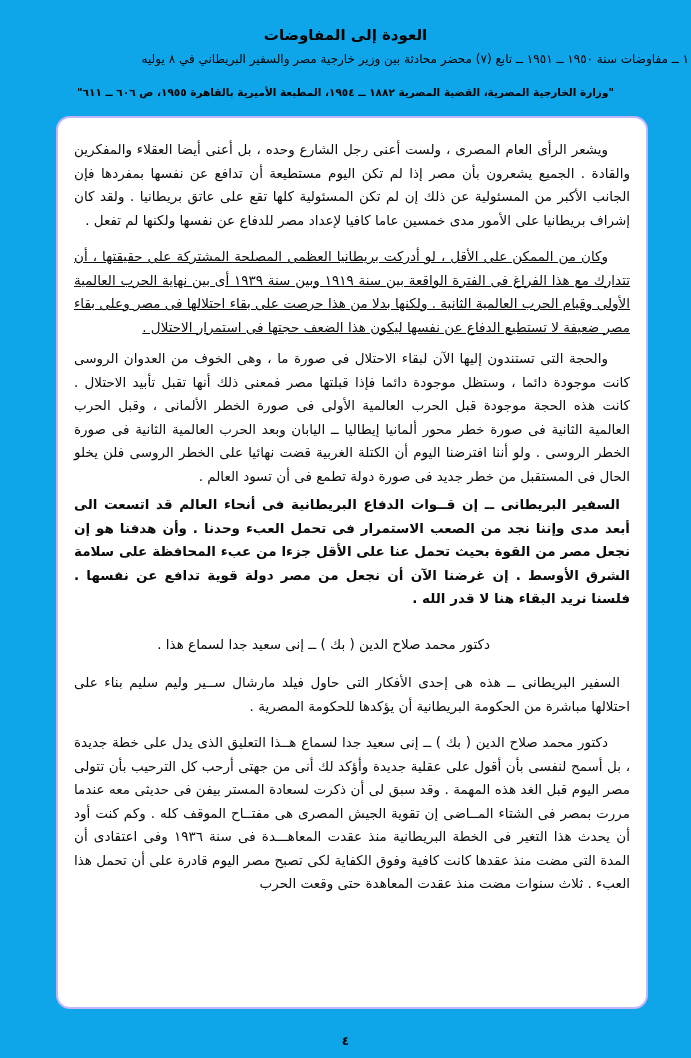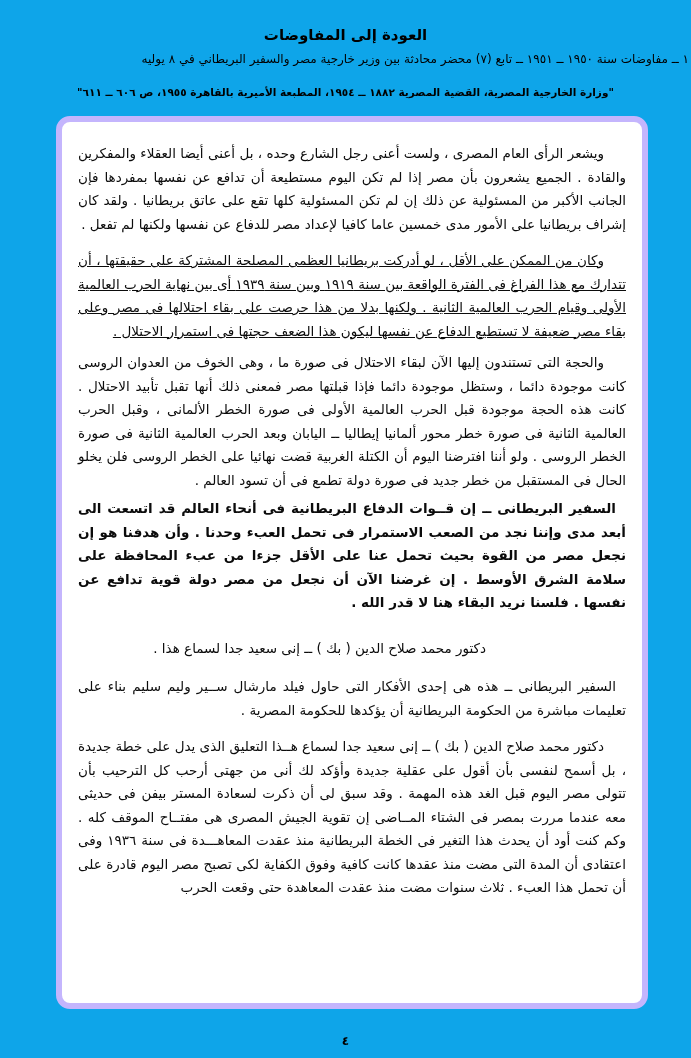--- a/index.html
+++ b/index.html
@@ -51,21 +51,21 @@
     font-weight: bold;
     font-size: 10.5px;
   }
   .green-box {
     position: absolute;
     left: 56px;
     top: 116px;
     width: 592px;
     height: 893px;
     box-sizing: border-box;
-    border: 6px solid #c4b5fd;
+    border: 2px solid #c4b5fd;
     border-radius: 14px;
     padding: 20px 16px 10px 16px;
     overflow: hidden;
     background: #ffffff;
   }
   .para {
     direction: rtl;
     text-align: justify;
     font-size: 13.5px;
     line-height: 23.5px;
@@ -109,21 +109,21 @@
     <p class="para indent">ويشعر الرأى العام المصرى ، ولست أعنى رجل الشارع وحده ، بل أعنى أيضا العقلاء والمفكرين والقادة . الجميع يشعرون بأن مصر إذا لم تكن اليوم مستطيعة أن تدافع عن نفسها بمفردها فإن الجانب الأكبر من المسئولية عن ذلك إن لم تكن المسئولية كلها تقع على عاتق بريطانيا . ولقد كان إشراف بريطانيا على الأمور مدى خمسين عاما كافيا لإعداد مصر للدفاع عن نفسها ولكنها لم تفعل .</p>
 
     <p class="para indent mb-small">وكان من الممكن على الأقل ، لو أدركت بريطانيا العظمى المصلحة المشتركة على حقيقتها ، أن تتدارك مع هذا الفراغ فى الفترة الواقعة بين سنة ١٩١٩ وبين سنة ١٩٣٩ أى بين نهاية الحرب العالمية الأولى وقيام الحرب العالمية الثانية . ولكنها بدلا من هذا حرصت على بقاء احتلالها فى مصر وعلى بقاء مصر ضعيفة لا تستطيع الدفاع عن نفسها ليكون هذا الضعف حجتها فى استمرار الاحتلال .</p>
 
     <p class="para indent mb-tight">والحجة التى تستندون إليها الآن لبقاء الاحتلال فى صورة ما ، وهى الخوف من العدوان الروسى كانت موجودة دائما ، وستظل موجودة دائما فإذا قبلتها مصر فمعنى ذلك أنها تقبل تأبيد الاحتلال . كانت هذه الحجة موجودة قبل الحرب العالمية الأولى فى صورة الخطر الألمانى ، وقبل الحرب العالمية الثانية فى صورة خطر محور ألمانيا إيطاليا ــ اليابان وبعد الحرب العالمية الثانية فى صورة الخطر الروسى . ولو أننا افترضنا اليوم أن الكتلة الغربية قضت نهائيا على الخطر الروسى فلن يخلو الحال فى المستقبل من خطر جديد فى صورة دولة تطمع فى أن تسود العالم .</p>
 
     <p class="para small-indent mb-large">السفير البريطانى ــ إن قــوات الدفاع البريطانية فى أنحاء العالم قد اتسعت الى أبعد مدى وإننا نجد من الصعب الاستمرار فى تحمل العبء وحدنا . وأن هدفنا هو إن نجعل مصر من القوة بحيث تحمل عنا على الأقل جزءا من عبء المحافظة على سلامة الشرق الأوسط . إن غرضنا الآن أن نجعل من مصر دولة قوية تدافع عن نفسها . فلسنا نريد البقاء هنا لا قدر الله .</p>
 
     <p class="para speaker-line">دكتور محمد صلاح الدين ( بك ) ــ إنى سعيد جدا لسماع هذا .</p>
 
-    <p class="para small-indent">السفير البريطانى ــ هذه هى إحدى الأفكار التى حاول فيلد مارشال ســير وليم سليم بناء على تعليمات مباشرة من الحكومة البريطانية أن يؤكدها للحكومة المصرية .</p>
+    <p class="para small-indent">السفير البريطانى ــ هذه هى إحدى الأفكار التى حاول فيلد مارشال ســير وليم سليم بناء على احتلالها مباشرة من الحكومة البريطانية أن يؤكدها للحكومة المصرية .</p>
 
     <p class="para indent">دكتور محمد صلاح الدين ( بك ) ــ إنى سعيد جدا لسماع هــذا التعليق الذى يدل على خطة جديدة ، بل أسمح لنفسى بأن أقول على عقلية جديدة وأؤكد لك أنى من جهتى أرحب كل الترحيب بأن تتولى مصر اليوم قبل الغد هذه المهمة . وقد سبق لى أن ذكرت لسعادة المستر بيفن فى حديثى معه عندما مررت بمصر فى الشتاء المــاضى إن تقوية الجيش المصرى هى مفتــاح الموقف كله . وكم كنت أود أن يحدث هذا التغير فى الخطة البريطانية منذ عقدت المعاهـــدة فى سنة ١٩٣٦ وفى اعتقادى أن المدة التى مضت منذ عقدها كانت كافية وفوق الكفاية لكى تصبح مصر اليوم قادرة على أن تحمل هذا العبء . ثلاث سنوات مضت منذ عقدت المعاهدة حتى وقعت الحرب</p>
 
   </div>
 
   <div class="page-number">٤</div>
 
 </div>
 
 </body></html>

